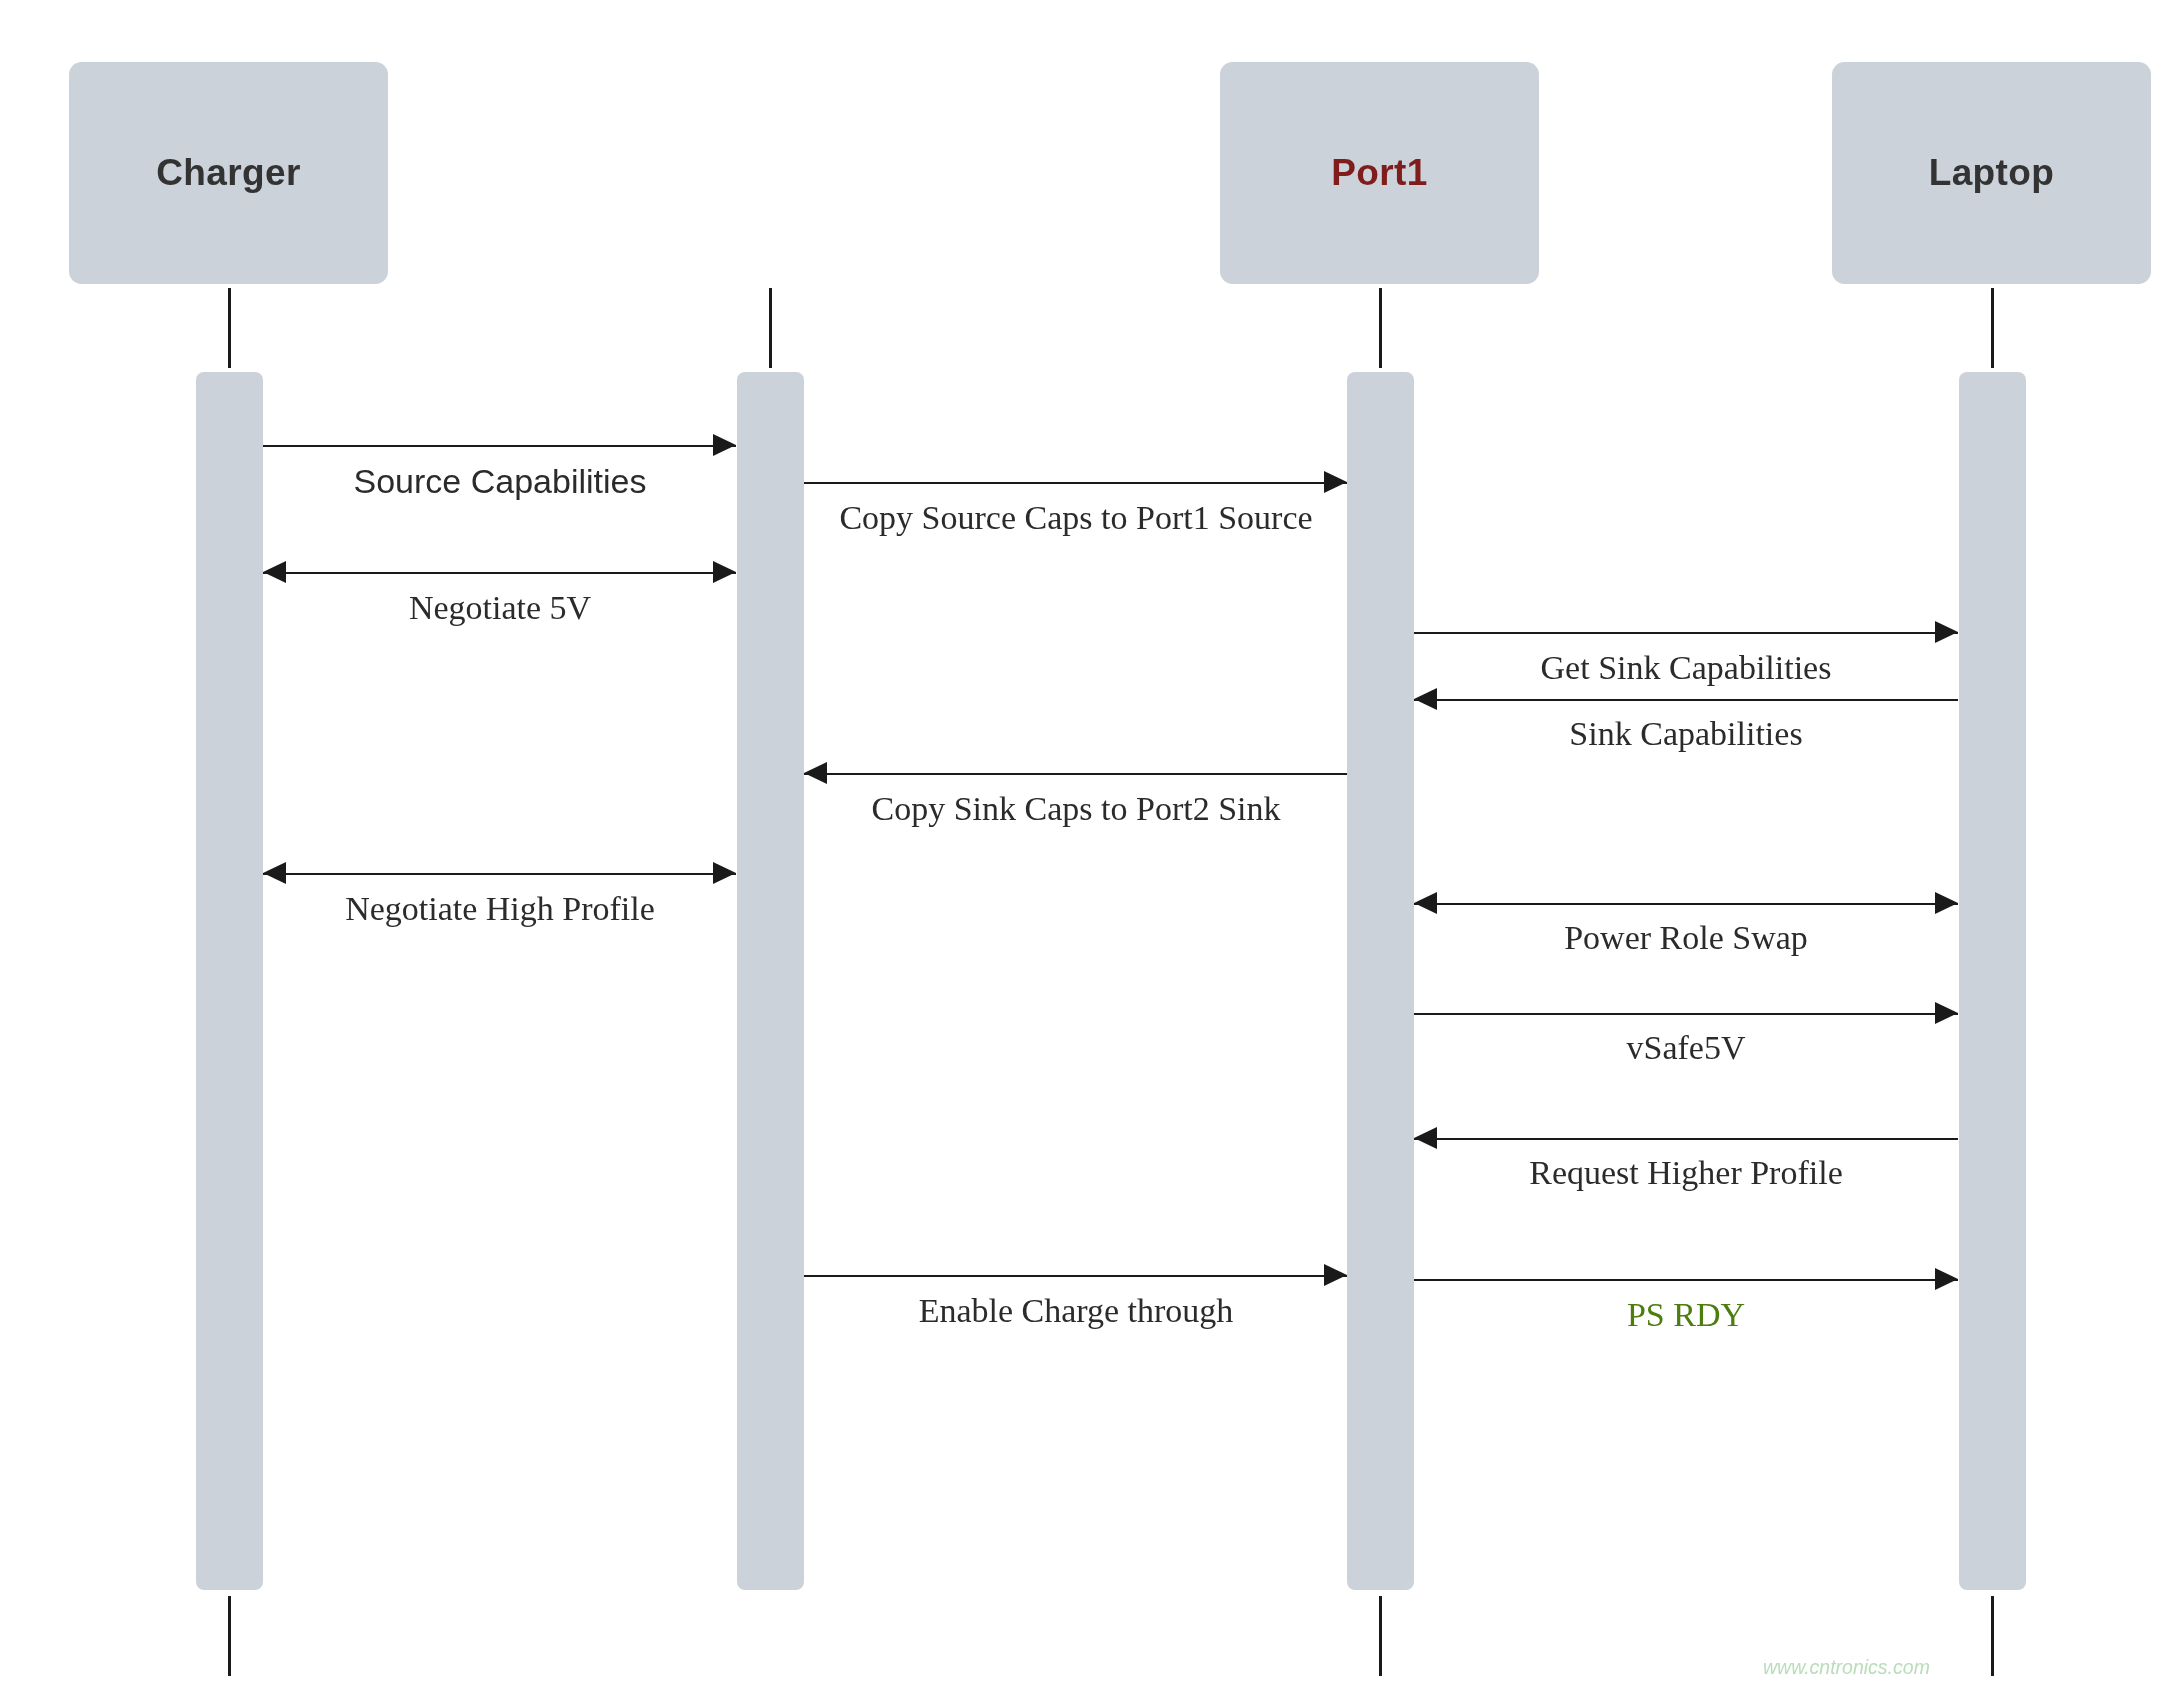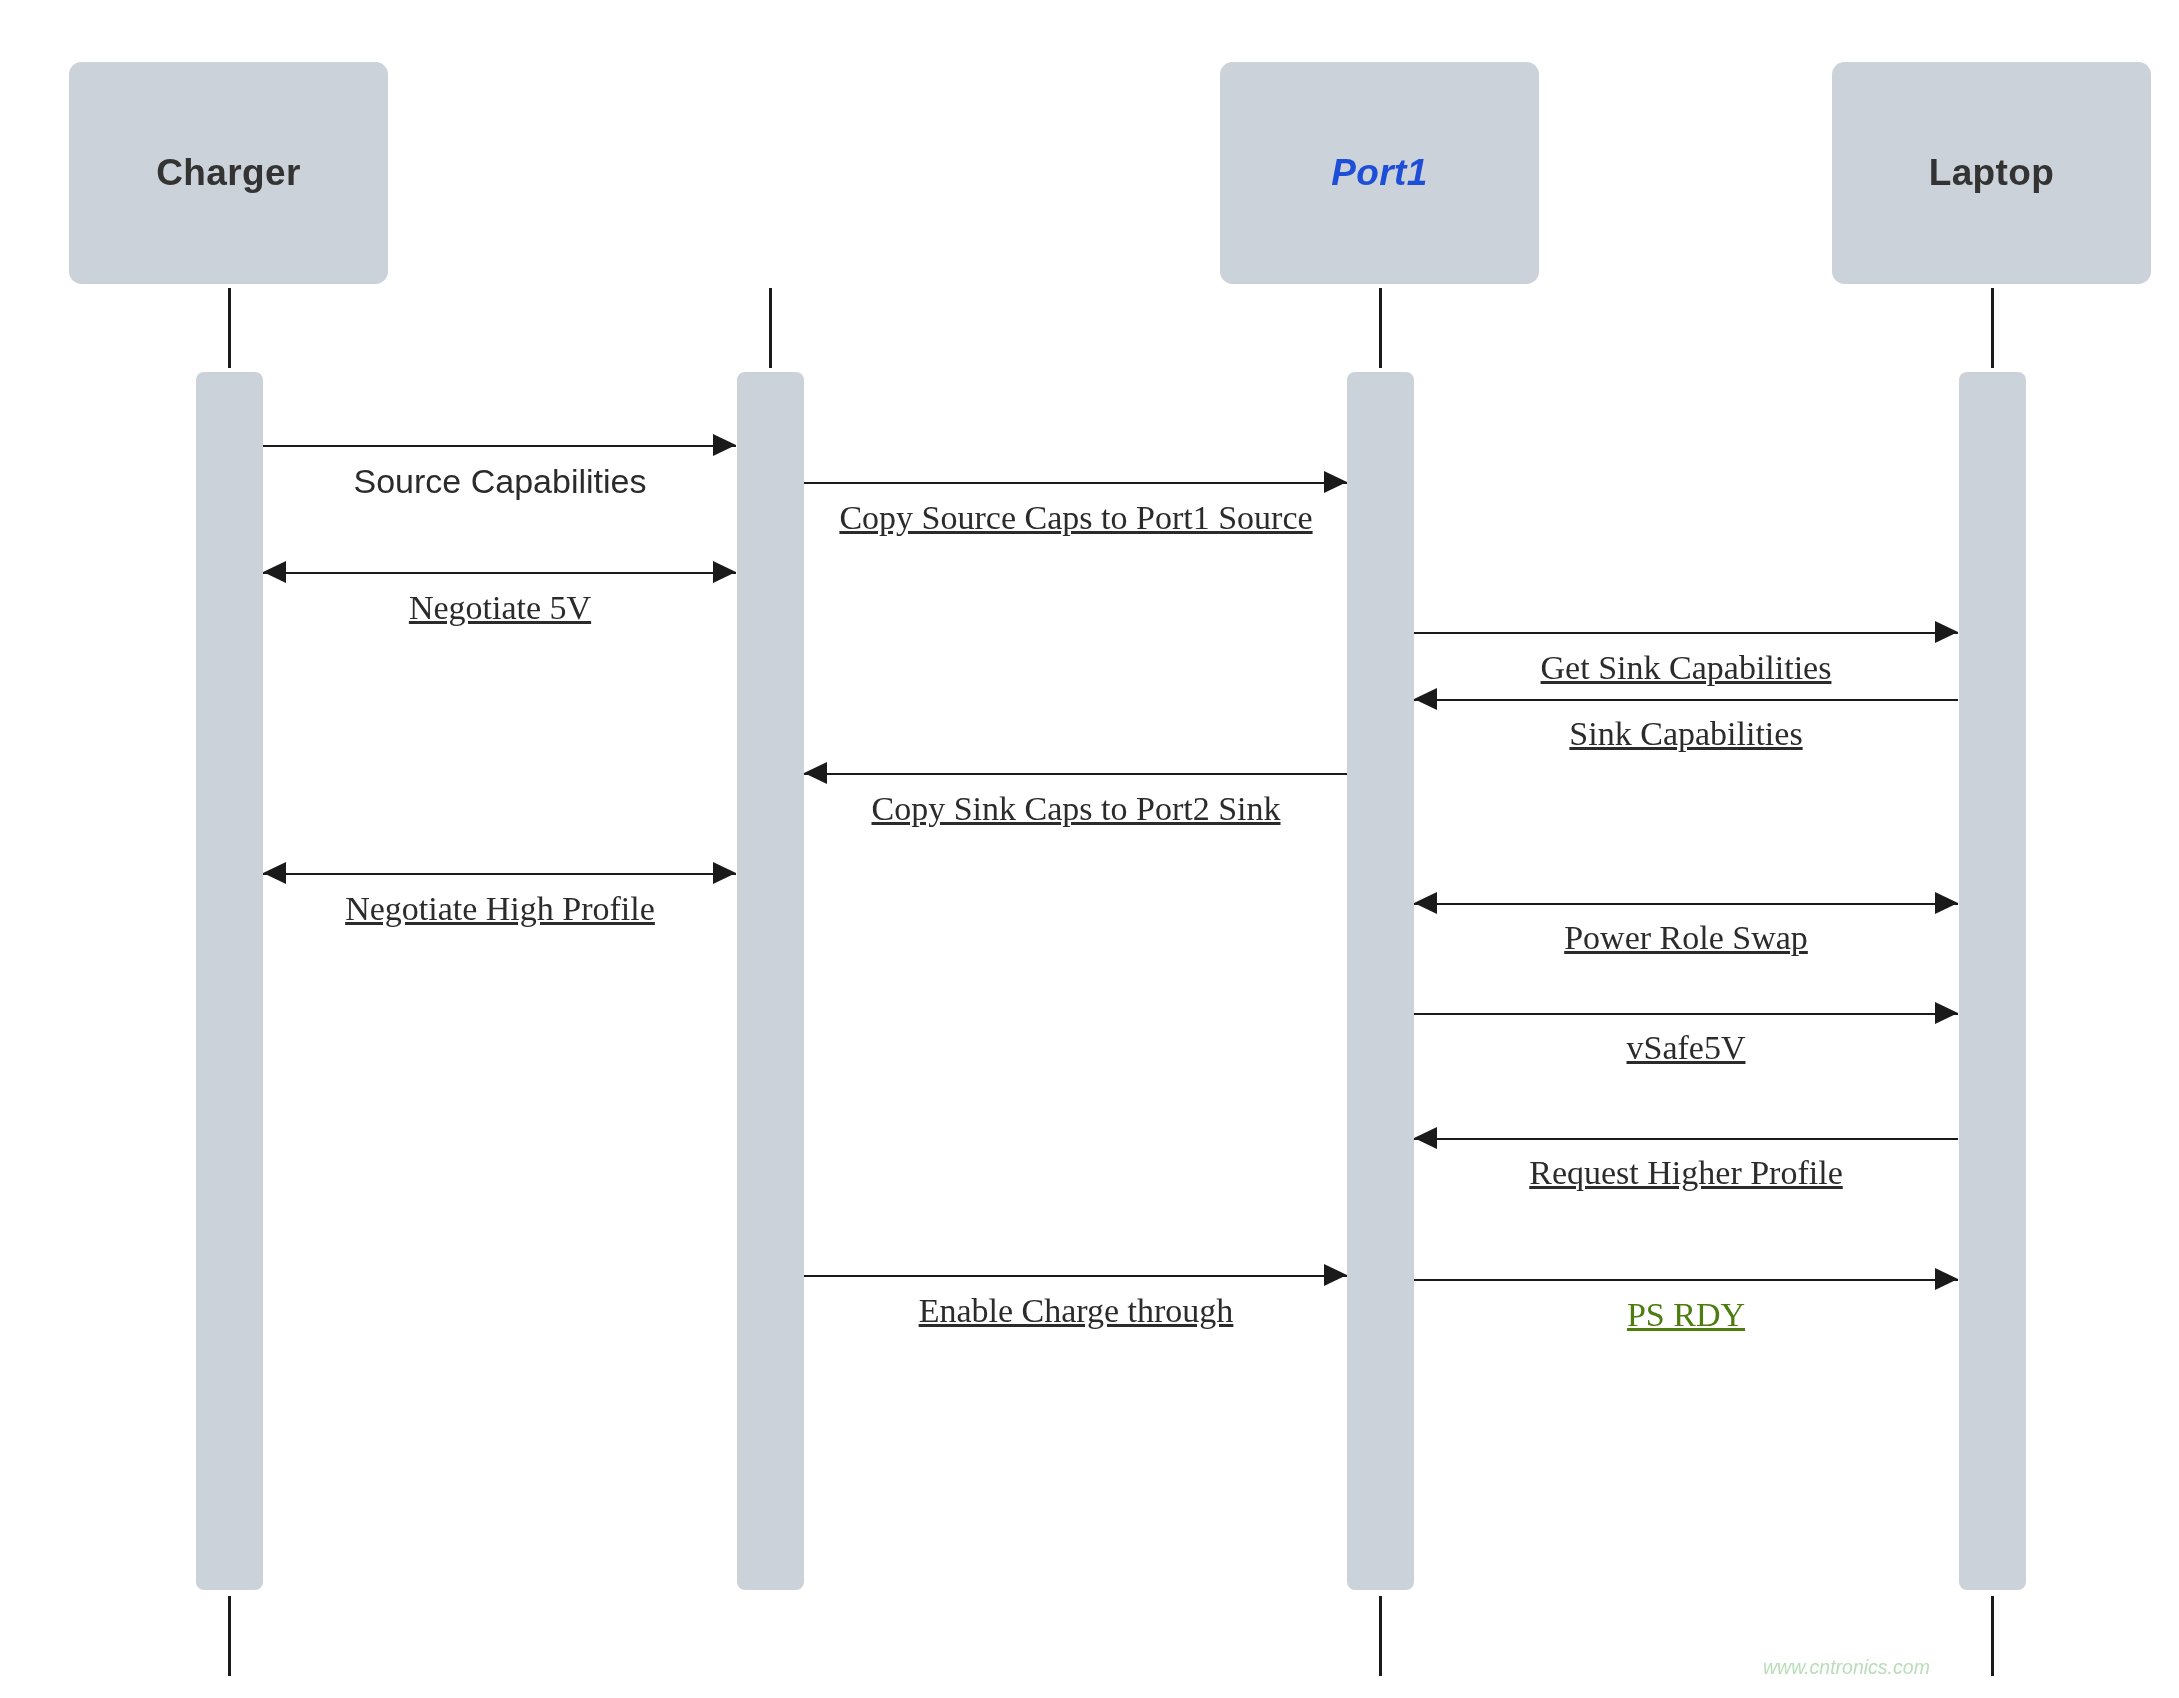--- a/index.html
+++ b/index.html
@@ -75,21 +75,20 @@
   .msg-label {
     position: absolute;
     white-space: nowrap;
     color: #2b2b2b;
     font-size: 34px;
     line-height: 1;
     text-align: center;
   }
   .msg-label.serif {
     font-family: "Liberation Serif", "DejaVu Serif", serif;
-    text-decoration: underline;
   }
   .msg-label.sans {
     font-family: "Liberation Sans", "DejaVu Sans", sans-serif;
   }
 
   
   .watermark {
     position: absolute;
     font-family: "Liberation Sans", "DejaVu Sans", sans-serif;
     font-size: 19.5px;
@@ -98,21 +97,21 @@
   }
 </style>
 </head>
 <body>
 
 <div id="canvas">
     <div class="participant-box" style="left: 69px; top: 62px; width: 319px; height: 222px; background: rgb(204, 210, 217);">
       <span class="participant-label" style="color: rgb(51, 51, 51);">Charger</span>
     </div>
     <div class="participant-box" style="left: 1220px; top: 62px; width: 319px; height: 222px; background: rgb(204, 210, 217);">
-      <span class="participant-label" style="color: #1d4ed8; font-style: italic;">Port1</span>
+      <span class="participant-label" style="color: #7f1d1d;">Port1</span>
     </div>
     <div class="participant-box" style="left: 1832px; top: 62px; width: 319px; height: 222px; background: rgb(204, 210, 217);">
       <span class="participant-label" style="color: rgb(51, 51, 51);">Laptop</span>
     </div>
     <div class="lifeline-dash" style="left: 228px; top: 288px; height: 80px; background: rgb(26, 26, 26);"></div>
     <div class="lifeline-dash" style="left: 769px; top: 288px; height: 80px; background: rgb(26, 26, 26);"></div>
     <div class="lifeline-dash" style="left: 1379px; top: 288px; height: 80px; background: rgb(26, 26, 26);"></div>
     <div class="lifeline-dash" style="left: 1991px; top: 288px; height: 80px; background: rgb(26, 26, 26);"></div>
     <div class="lifeline-dash" style="left: 228px; top: 1596px; height: 80px; background: rgb(26, 26, 26);"></div>
     <div class="lifeline-dash" style="left: 769px; top: 288px; height: 80px; background: rgb(26, 26, 26);"></div>

